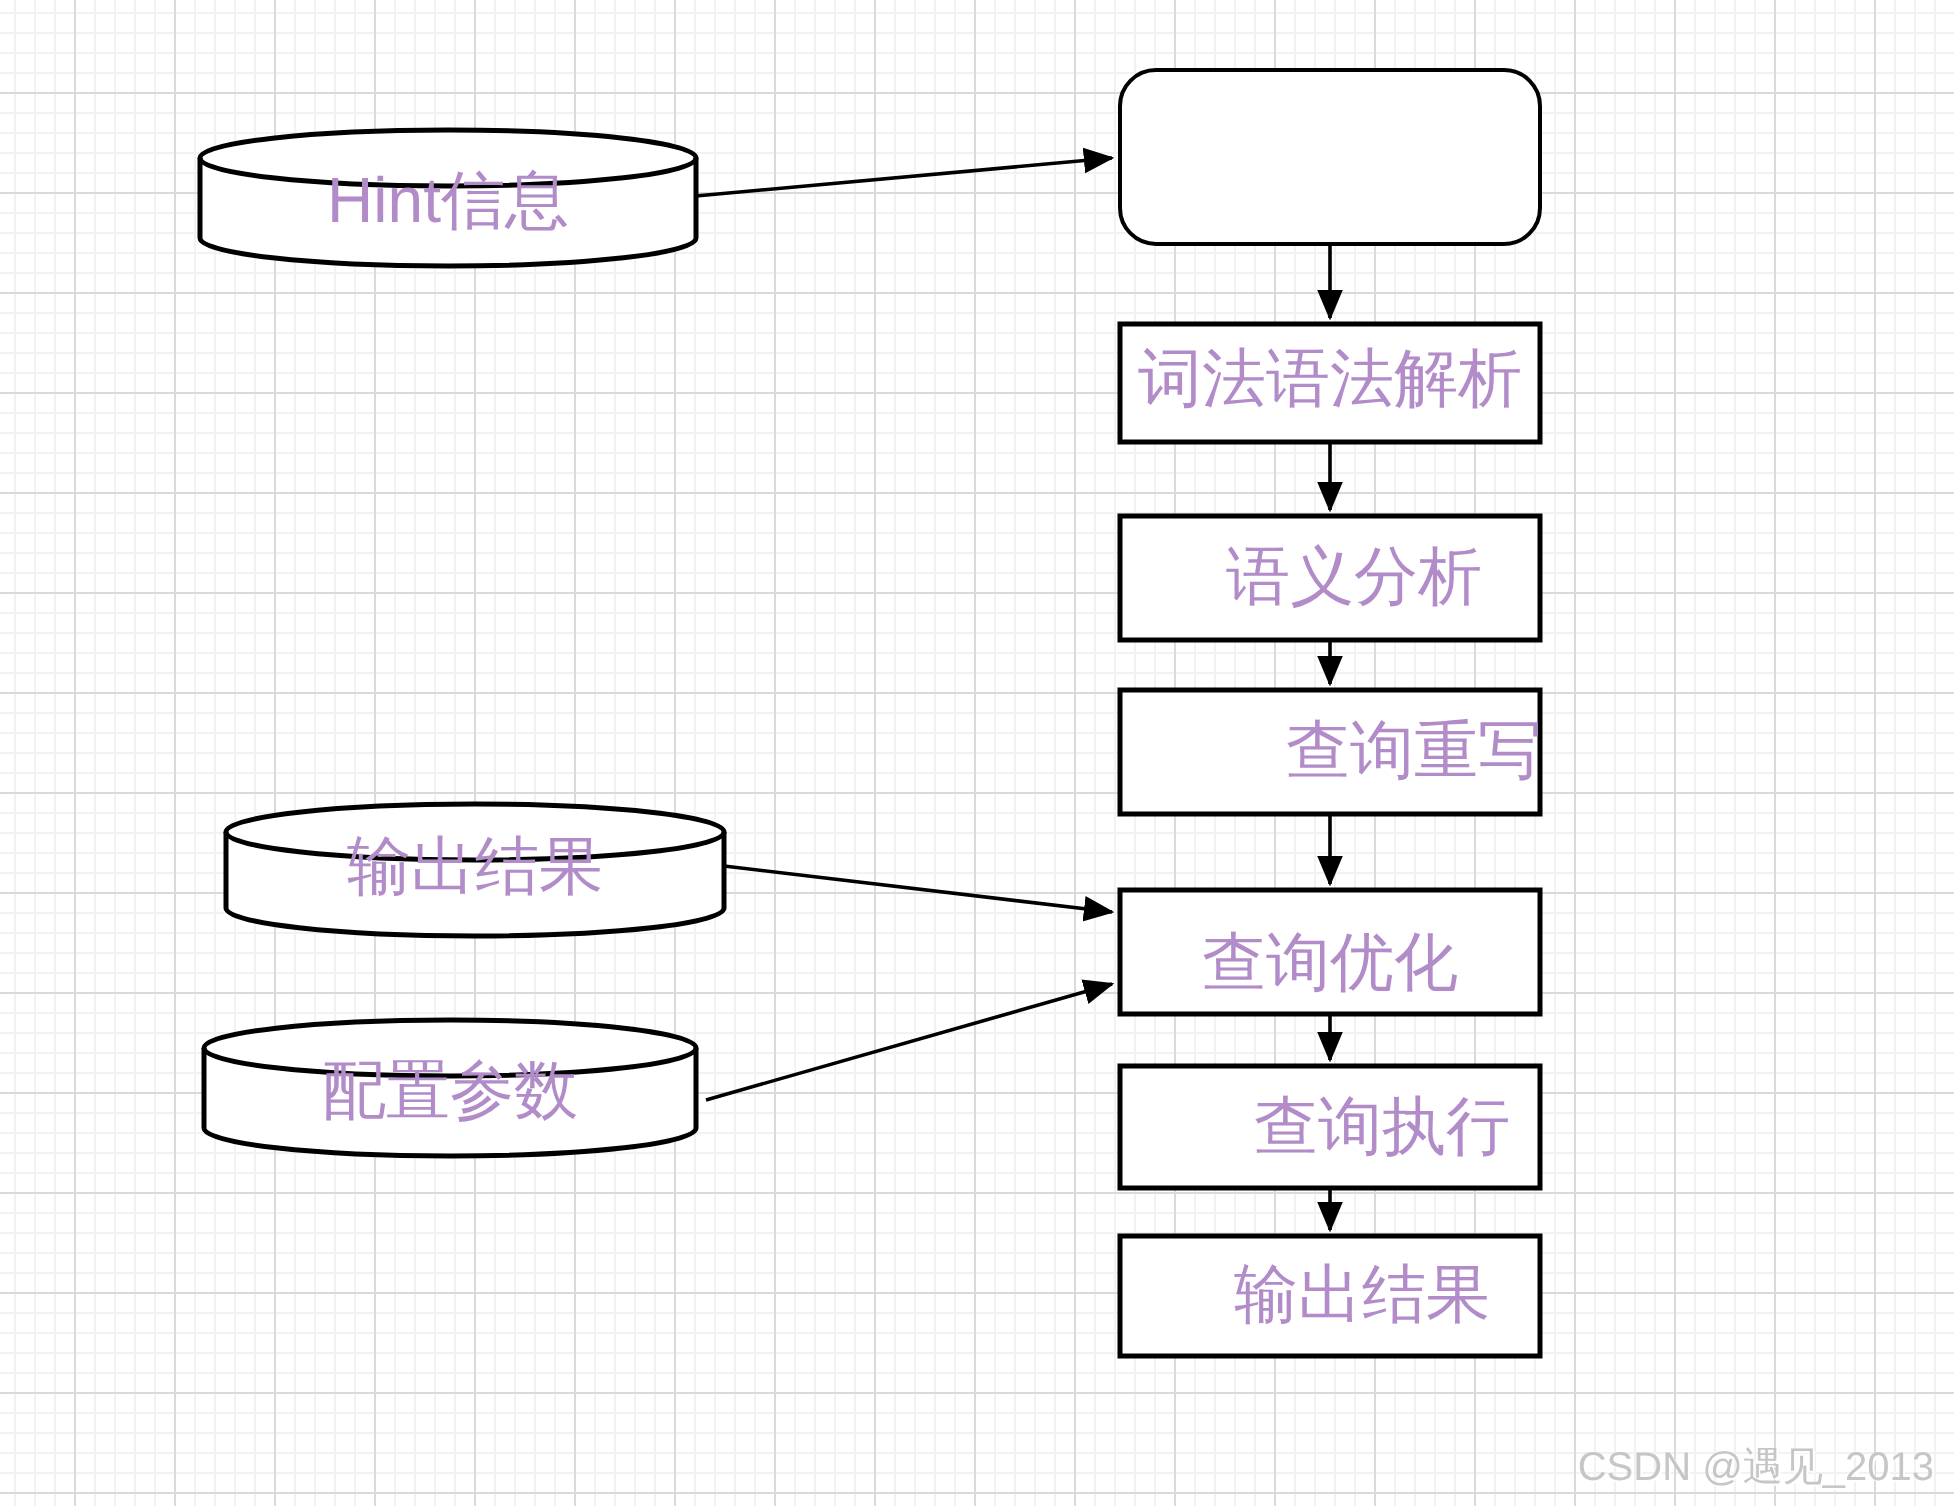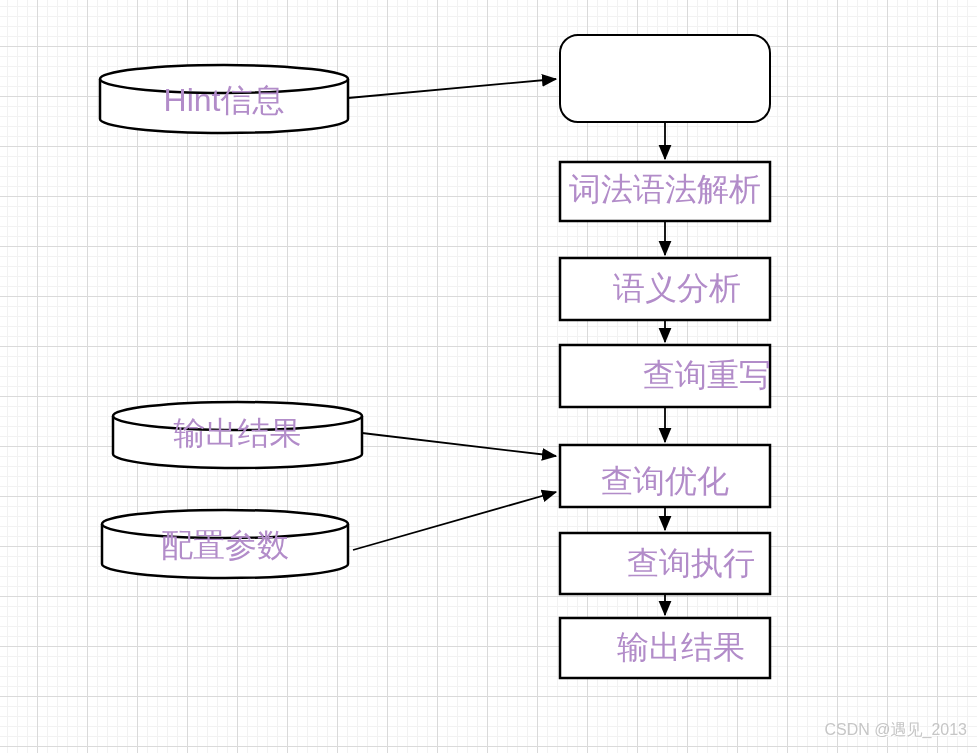--- a/index.html
+++ b/index.html
@@ -28,21 +28,21 @@
     white-space:nowrap;
     pointer-events:none;
   }
   .label.query-label{color:#000000;font-size:37px;}
   .watermark{
     position:absolute;
     right:10px;top:720px;
     width:300px;
     text-align:right;
     color:#c6c6c6;
-    font-size:16px;
+    font-size:20px;
     text-shadow:1px 1px 0 #ffffff;
   }
 </style>
 </head>
 <body>
 
 <div class="canvas">
 
   <svg class="layer" width="977" height="753" viewBox="0 0 977 753">
     <defs>

